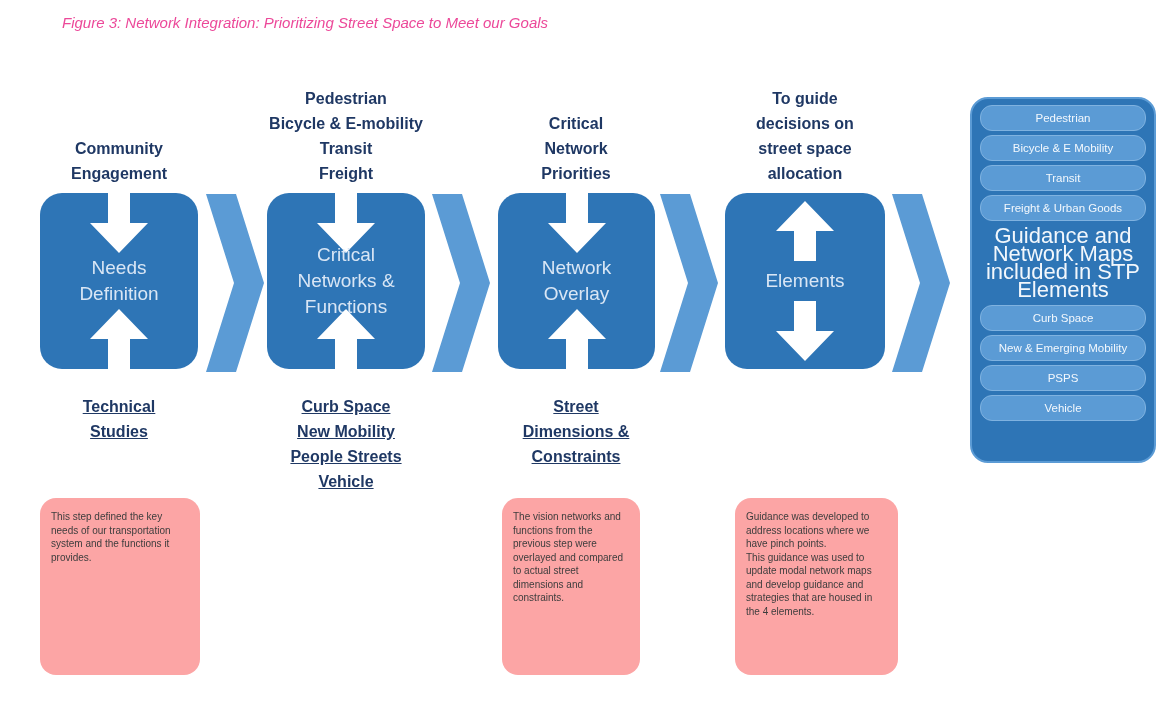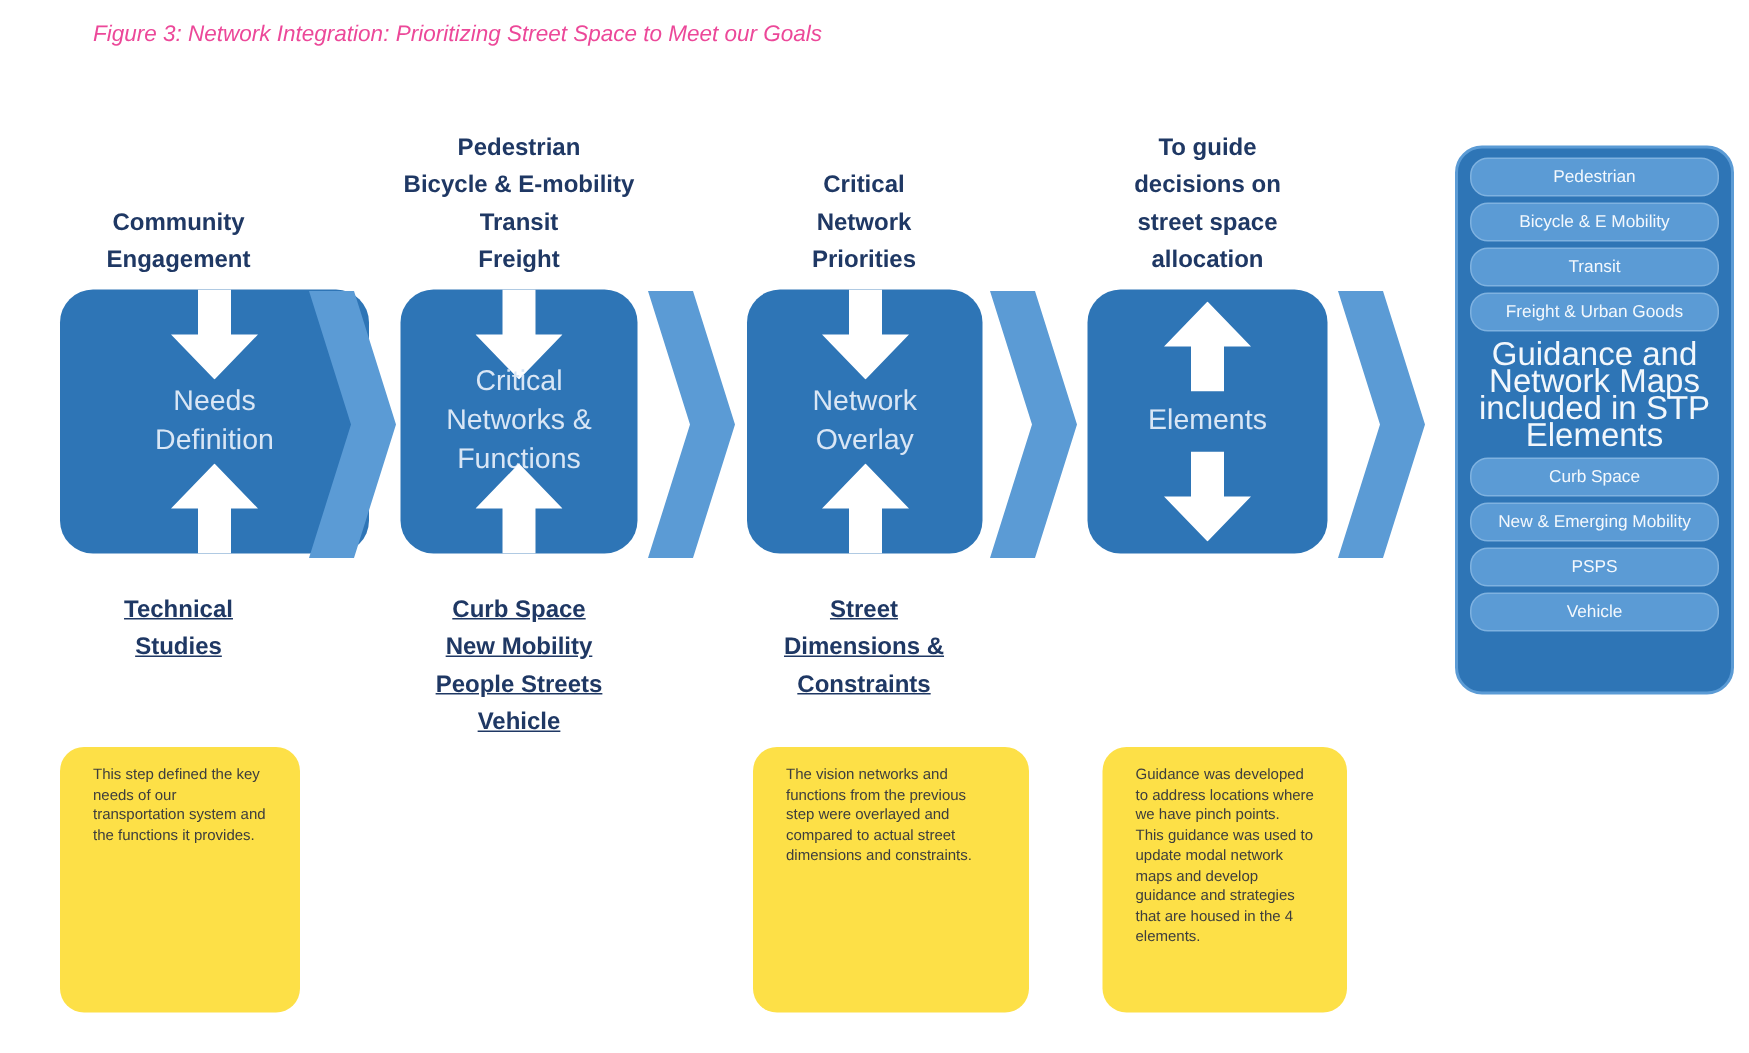--- a/index.html
+++ b/index.html
@@ -10,35 +10,35 @@
 
   .top-label,.bottom-label{
     position:absolute;width:212px;display:flex;justify-content:center;text-align:center;
     font-weight:bold;font-size:16px;line-height:25px;color:#1F3864;white-space:pre-line;
   }
   .top-label{top:68px;height:118px;align-items:flex-end;}
   .bottom-label{top:394px;align-items:flex-start;text-decoration:underline;}
   .pos1{left:13px;} .pos2{left:240px;} .pos3{left:470px;} .pos4{left:699px;}
 
   .flow-box{position:absolute;top:193px;height:176px;background:#2E75B6;border-radius:22px;}
-  .fb1{left:40px;width:158px;padding-left:48px;} .fb2{left:267px;width:158px;}
+  .fb1{left:40px;width:158px;} .fb2{left:267px;width:158px;}
   .fb3{left:498px;width:157px;} .fb4{left:725px;width:160px;}
   .box-label{position:absolute;left:0;top:0;right:0;bottom:0;display:flex;align-items:center;justify-content:center;
     text-align:center;color:#D9E6F5;font-size:19px;line-height:26px;white-space:pre-line;}
   .arrow{position:absolute;left:50%;transform:translateX(-50%);width:58px;height:60px;}
   .arrow-top{top:0;} .arrow-bottom{bottom:0;}
   .arrow-top-inset{top:8px;} .arrow-bottom-inset{bottom:8px;}
 
   .chevron{position:absolute;top:194px;width:58px;height:178px;}
   .ch1{left:206px;} .ch2{left:432px;} .ch3{left:660px;} .ch4{left:892px;}
 
-  .desc-box{position:absolute;top:498px;height:177px;background:#fde047;border-radius:16px;
-    box-sizing:border-box;padding:12px 22px;font-size:10px;line-height:13.5px;color:#3d3d3d;white-space:pre-line;}
+  .desc-box{position:absolute;top:498px;height:177px;background:#fca5a5;border-radius:16px;
+    box-sizing:border-box;padding:12px 11px;font-size:10px;line-height:13.5px;color:#3d3d3d;white-space:pre-line;}
   .db1{left:40px;width:160px;} .db2{left:268px;width:160px;}
-  .db3{left:502px;width:184px;} .db4{left:735px;width:163px;}
+  .db3{left:502px;width:138px;} .db4{left:735px;width:163px;}
 
   .panel{position:absolute;left:970px;top:97px;width:186px;height:366px;background:#2E75B6;
     border:2px solid #5B9BD5;border-radius:18px;box-sizing:border-box;padding:4px 8px;
     display:flex;flex-direction:column;}
   .pill{height:26px;flex:0 0 26px;border-radius:12px;background:#5B9BD5;border:1px solid #7FB2E0;
     color:#F3F8FD;font-size:11.5px;display:flex;align-items:center;justify-content:center;
     margin:2px 0;box-sizing:border-box;}
   .panel-heading{color:#F2F7FC;font-size:22px;line-height:18px;text-align:center;margin:4px 0;}
 </style>
 </head>

